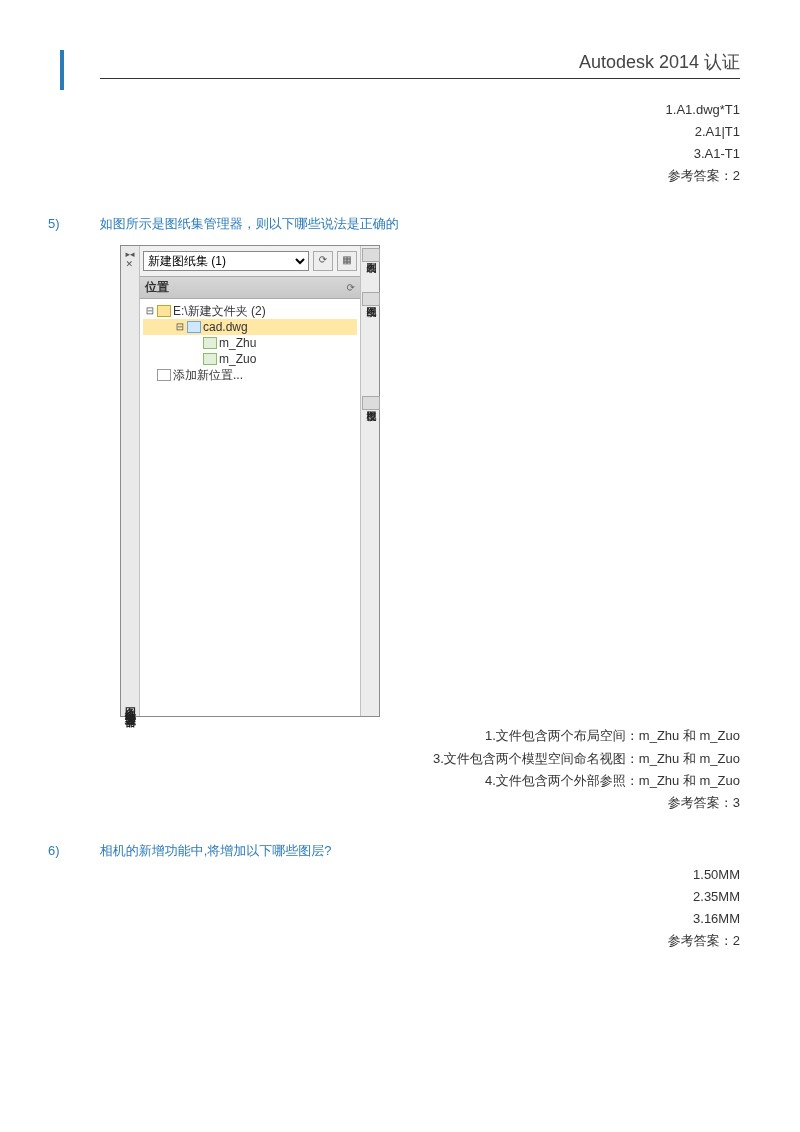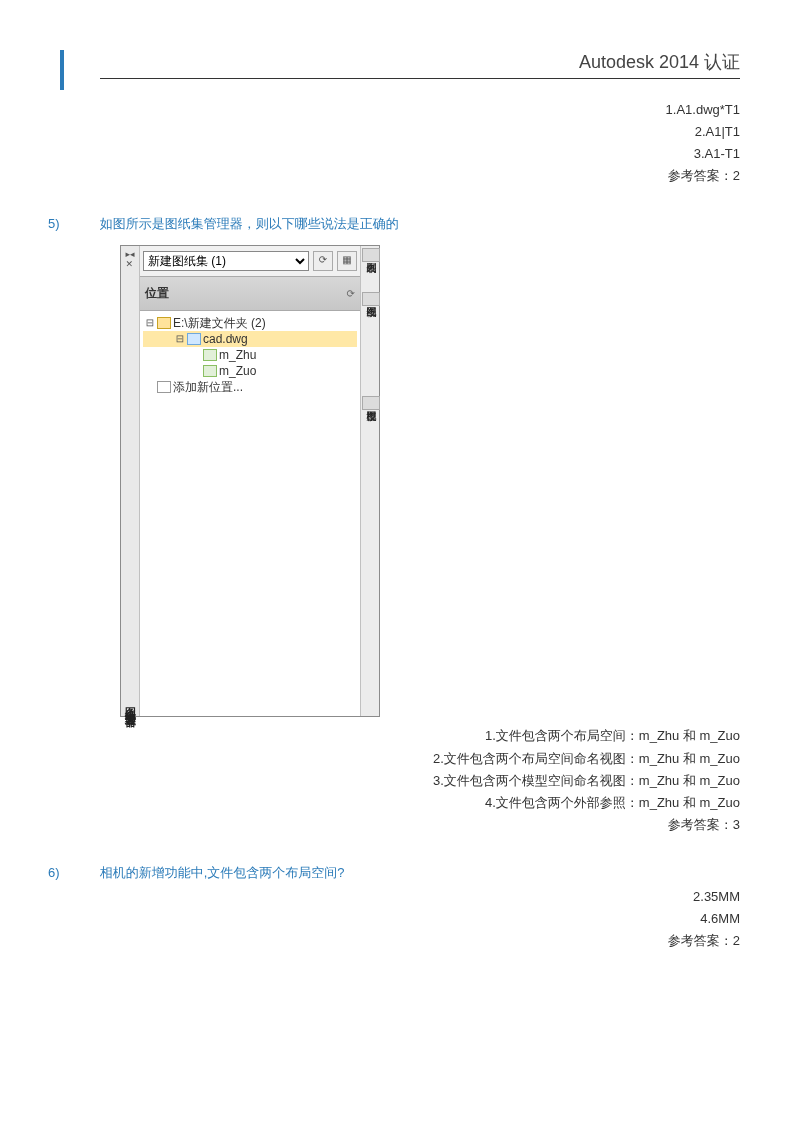--- a/index.html
+++ b/index.html
@@ -122,21 +122,21 @@
     background: #eee;
     font-size: 10px;
     line-height: 16px;
     text-align: center;
     color: #555;
   }
   .loc-header {
     background: linear-gradient(#d7d7d7,#c7c7c7);
     border-top: 1px solid #aaa;
     border-bottom: 1px solid #aaa;
-    padding: 8px 6px;
+    padding: 2px 6px;
     font-weight: bold;
     color: #333;
     display: flex;
     justify-content: space-between;
     align-items: center;
   }
   .loc-header .ref { font-size: 10px; color: #666; font-weight: normal; }
   .tree {
     flex: 1;
     background: #fff;
@@ -247,32 +247,32 @@
               <span class="ticon add"></span>
                 <span>添加新位置...</span>
             </div>
           </div>
         </div>
       </div>
     </div>
 
     <div class="opts">
       <div class="opt"><span class="n">1.</span><span>文件包含两个布局空间：m_Zhu 和 m_Zuo</span></div>
-      <div class="opt"><span class="n">2.</span><span>文件包含两个布局空间命名视图：m_Zhu 和 m_Zuo</span></div>
       <div class="opt"><span class="n">3.</span><span>文件包含两个模型空间命名视图：m_Zhu 和 m_Zuo</span></div>
       <div class="opt"><span class="n">4.</span><span>文件包含两个外部参照：m_Zhu 和 m_Zuo</span></div>
       <div class="ans"><span>参考答案：</span><span>3</span></div>
     </div>
   </div>
 
   <div class="qblock">
     <div class="qhead" style="padding-left:40px; text-indent:-26px;">
       <span class="qnum">6)</span>
-      <span>相机的新增功能中,文件包含两个布局空间?</span>
+      <span>相机的新增功能中,将增加以下哪些图层?</span>
     </div>
     <div class="opts">
+      <div class="opt"><span class="n">1.</span><span>50MM</span></div>
       <div class="opt"><span class="n">2.</span><span>35MM</span></div>
-      <div class="opt"><span class="n">4.</span><span>6MM</span></div>
+      <div class="opt"><span class="n">3.</span><span>16MM</span></div>
       <div class="ans"><span>参考答案：</span><span>2</span></div>
     </div>
   </div>
 
 </div>
 
 </body></html>

